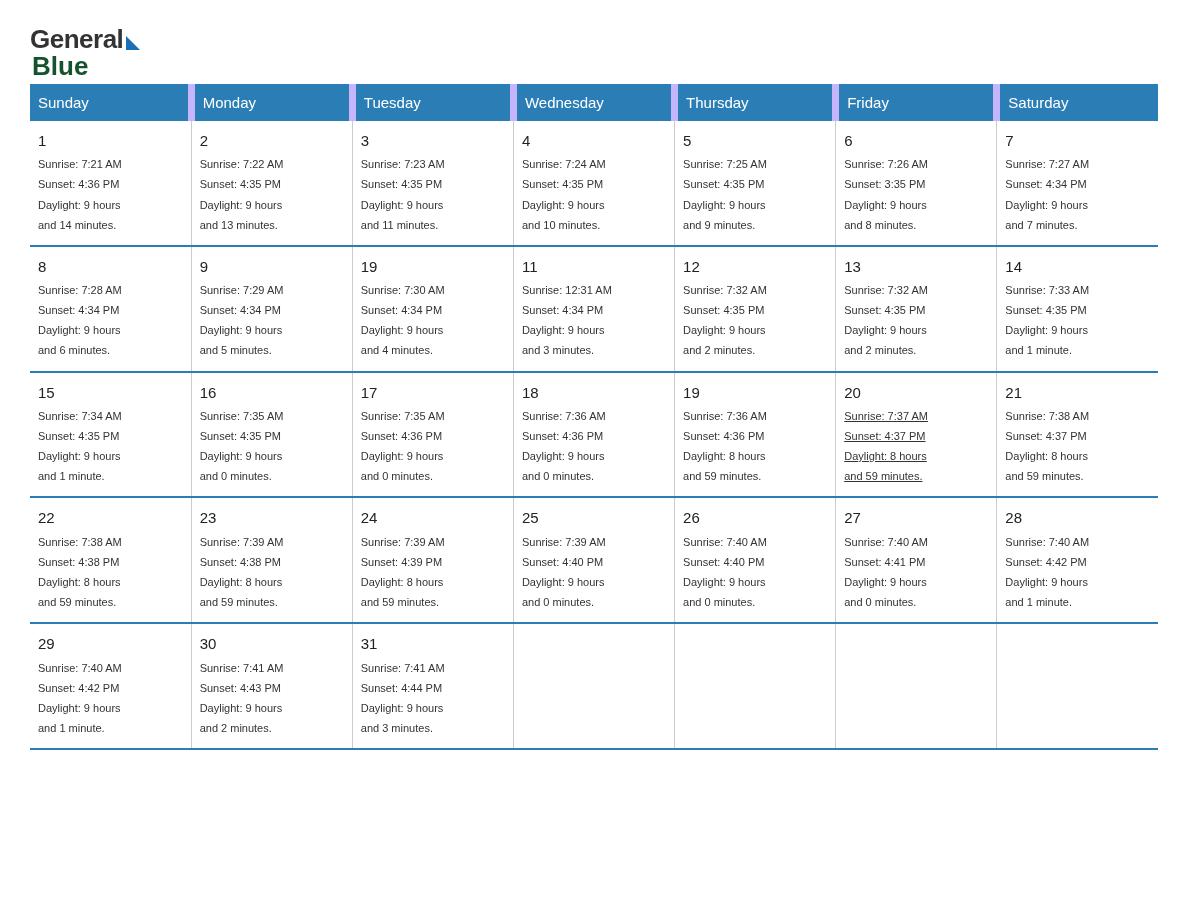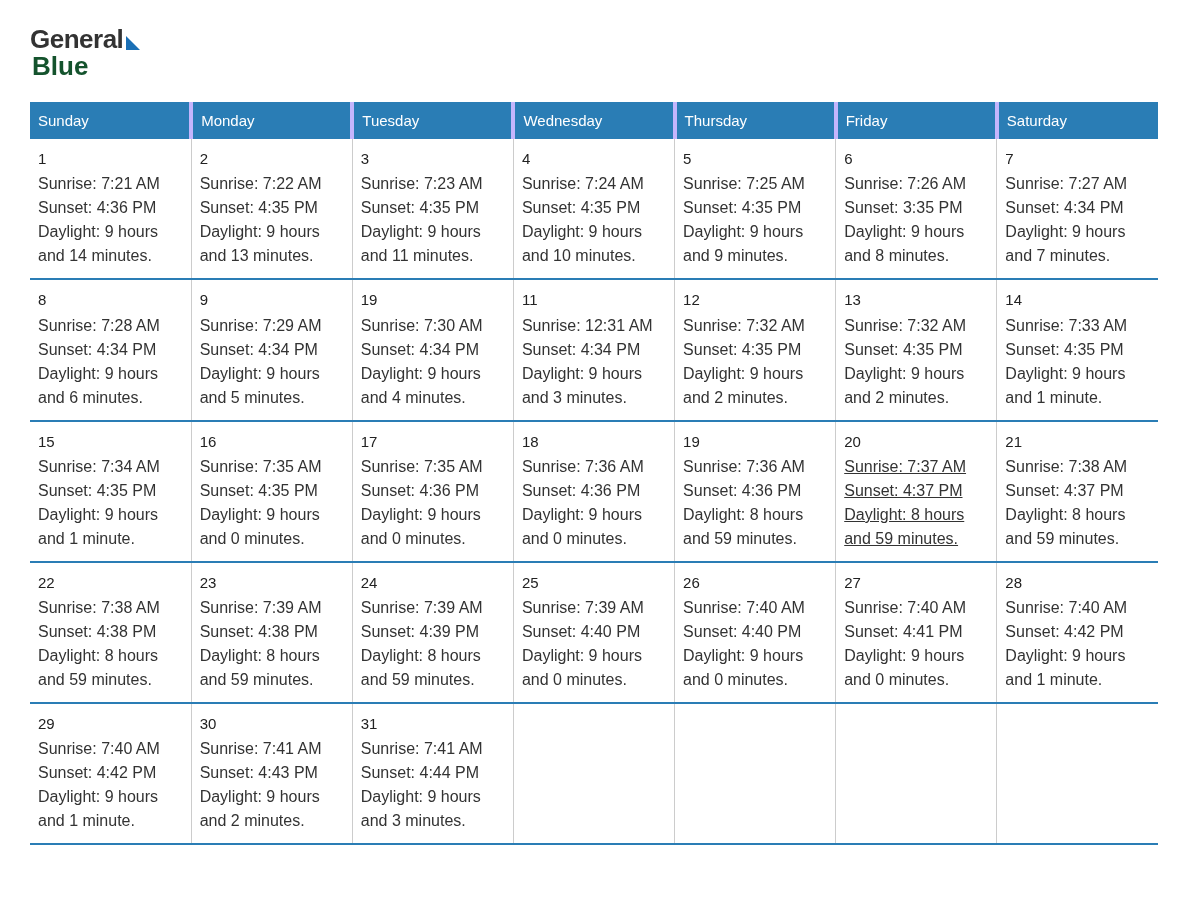--- a/index.html
+++ b/index.html
@@ -7,21 +7,21 @@
       font-family: Arial, sans-serif;
       background: #fff;
       padding: 24px 30px;
       width: 1188px;
       min-height: 918px;
     }
     .header {
       display: flex;
       justify-content: space-between;
       align-items: flex-start;
-      margin-bottom: 20px;
+      margin-bottom: 2px;
     }
     .logo {
       display: flex;
       flex-direction: column;
       align-items: flex-start;
     }
     .logo-top {
       display: flex;
       align-items: center;
     }
@@ -66,21 +66,21 @@
       border-collapse: collapse;
       table-layout: fixed;
     }
     thead tr th {
       background: #2a7db5;
       color: #fff;
       font-size: 15px;
       font-weight: normal;
       padding: 10px 8px;
       text-align: left;
-      border-right: 4px solid #c4b5fd;
+      border-right: 7px solid #c4b5fd;
     }
     thead tr th:last-child {
       border-right: none;
     }
     tbody tr td {
       vertical-align: top;
       padding: 8px 8px 10px 8px;
       font-size: 13px;
       color: #333;
       border-right: 1px solid #ccc;
@@ -92,21 +92,21 @@
       border-right: none;
     }
     .day-num {
       font-size: 15px;
       font-weight: normal;
       color: #222;
       display: block;
       margin-bottom: 2px;
     }
     .day-info {
-      font-size: 16px;
+      font-size: 11px;
       color: #333;
       line-height: 1.5;
     }
   </style>
 </head>
 <body>
 
 <div class="header">
   <div class="logo">
     <div class="logo-top">

